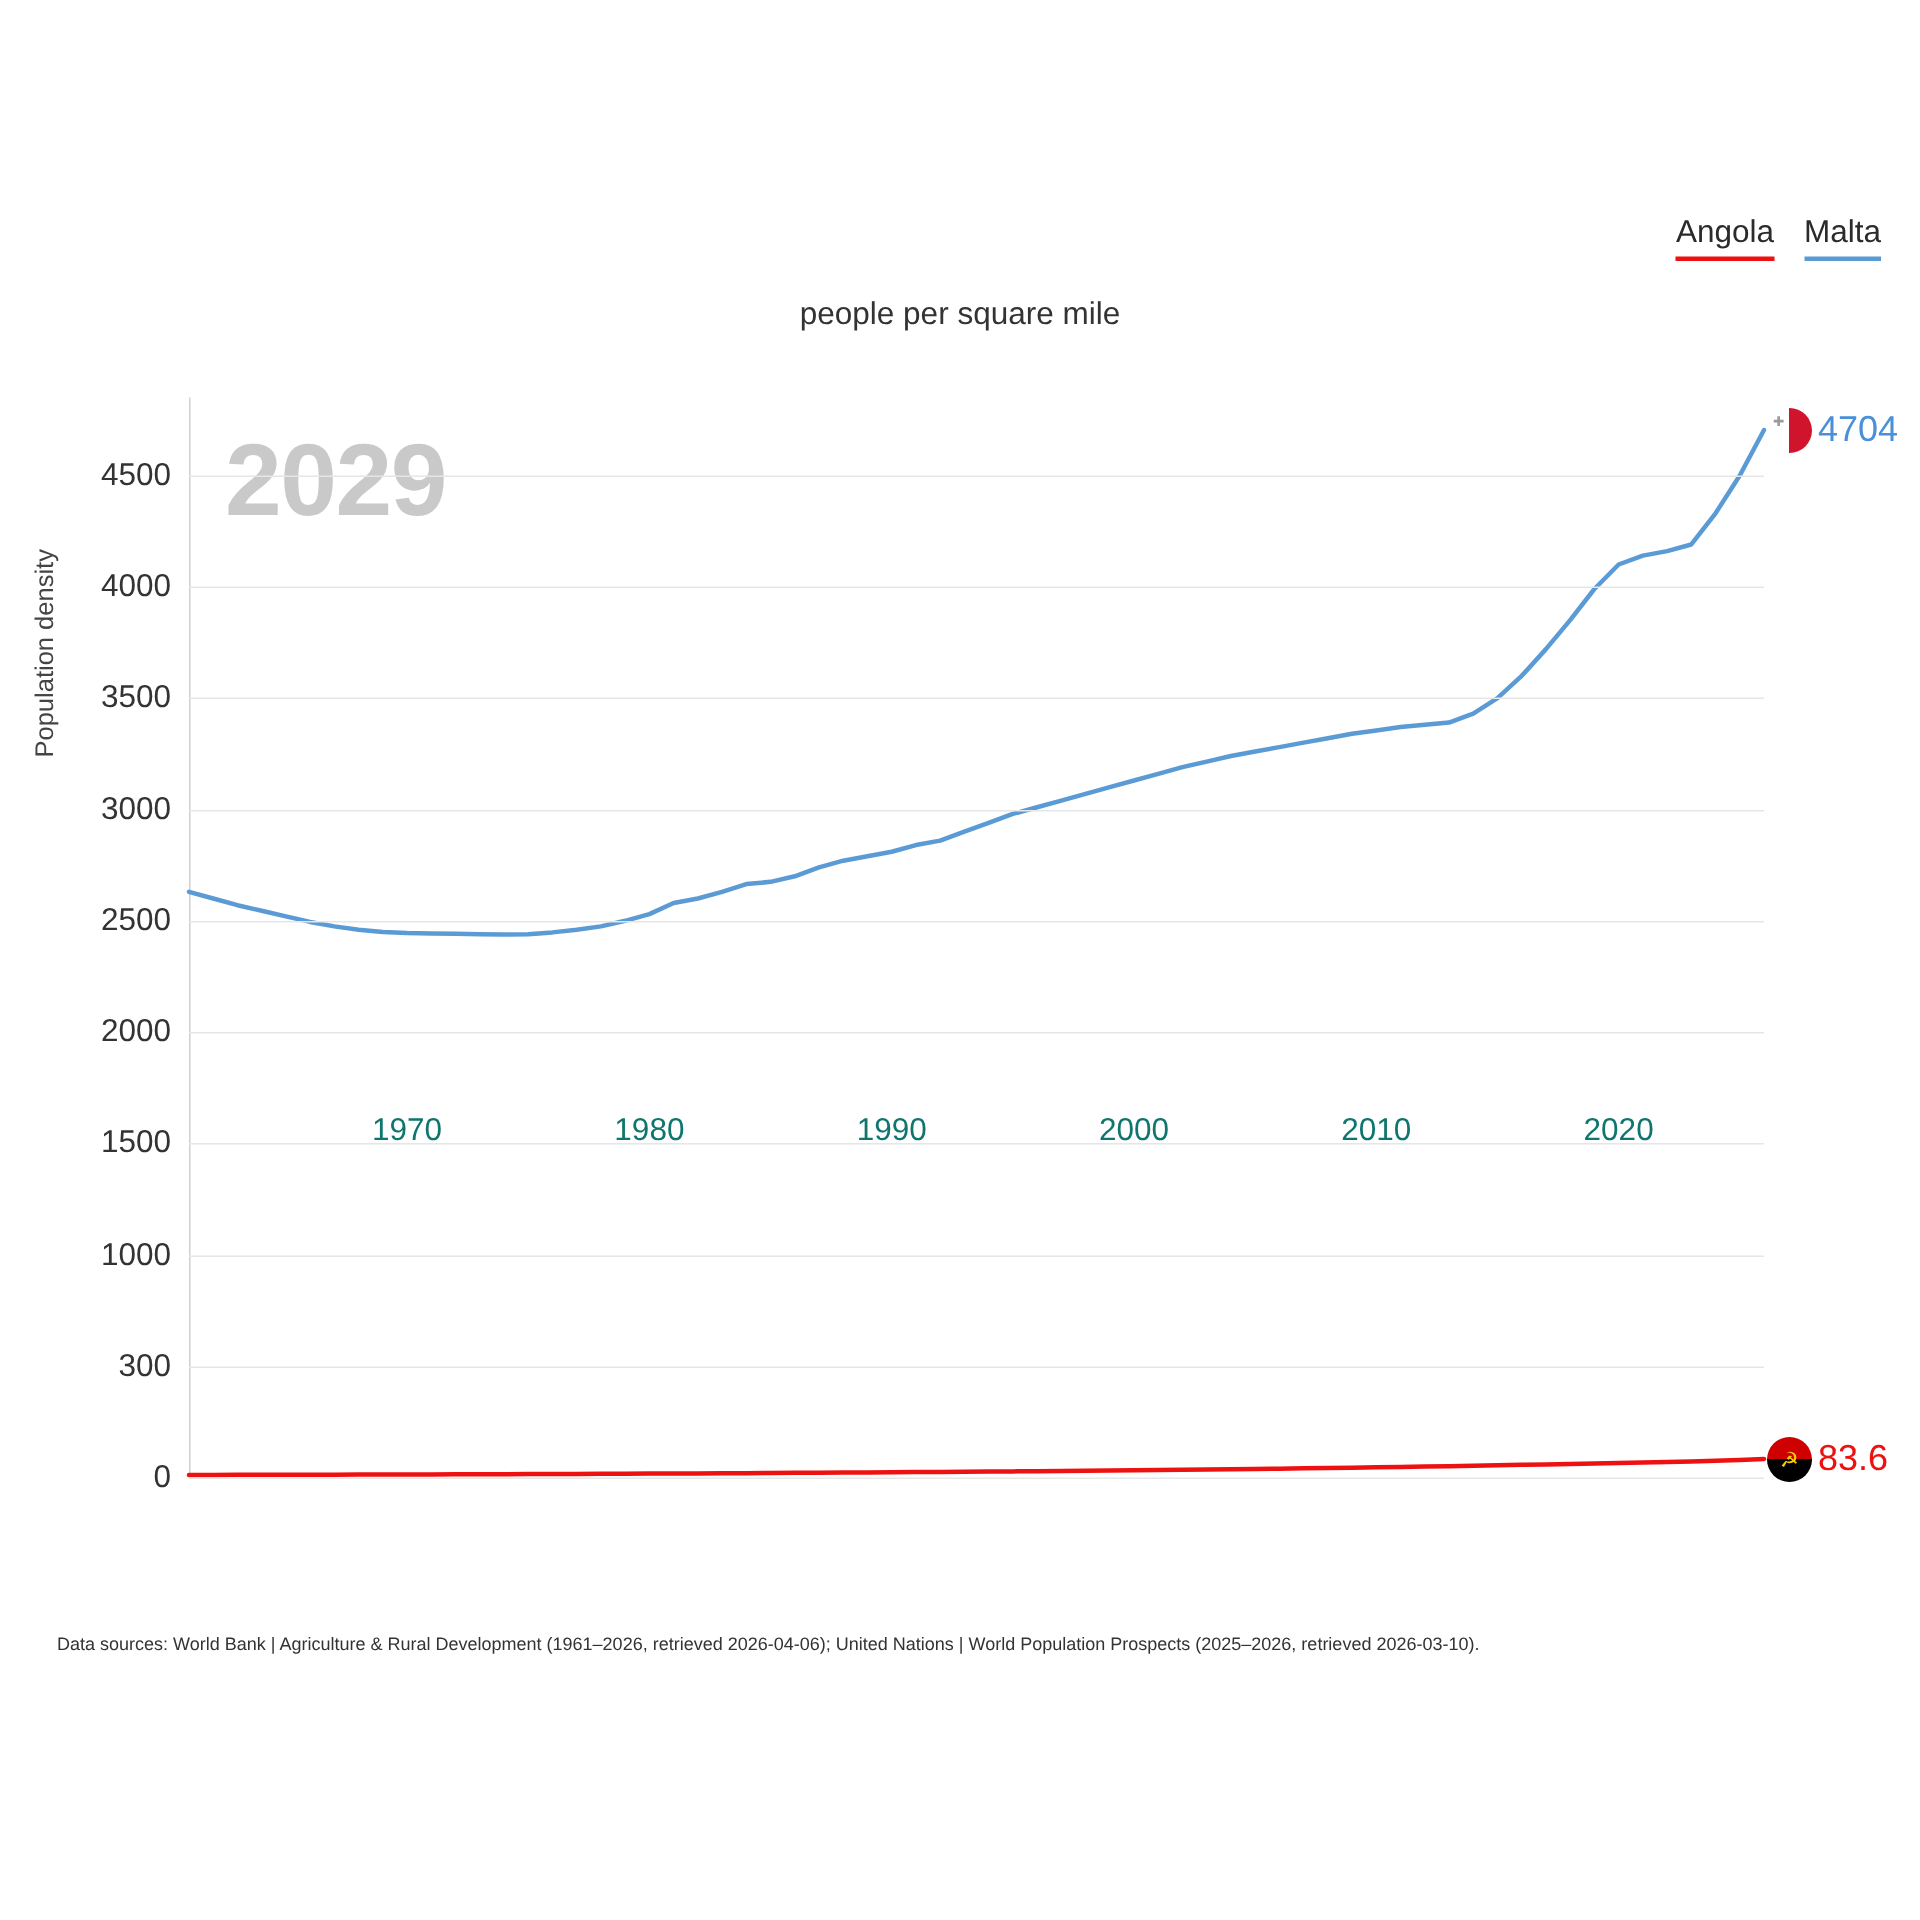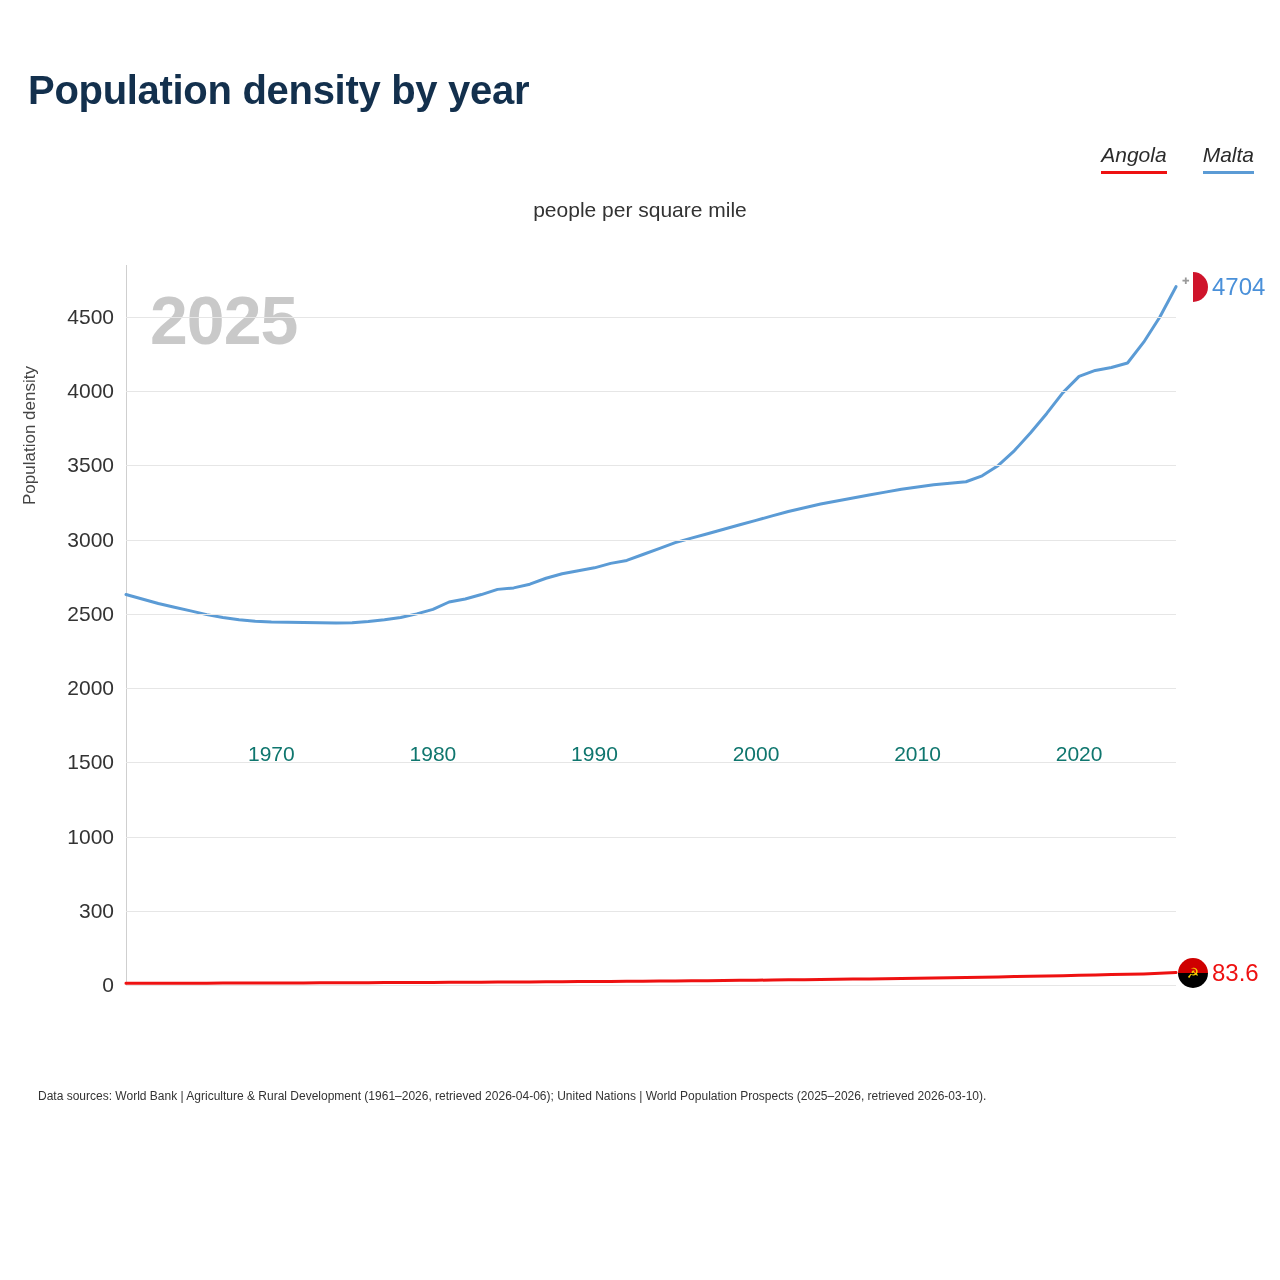--- a/index.html
+++ b/index.html
@@ -26,23 +26,22 @@
     font-size: 40px;
     font-weight: bold;
     color: #13304d;
     letter-spacing: -0.3px;
   }
   .legend {
     position: absolute;
     right: 26px;
     top: 143px;
     display: flex;
-    gap: 36px;
+    gap: 20px;
     align-items: flex-start;
-    font-style: italic;
   }
   .legend-item {
     font-size: 21px;
     color: #2b2b2b;
     padding-bottom: 5px;
     line-height: 1.1;
   }
   .legend-item.angola { border-bottom: 3px solid #ee1111; }
   .legend-item.malta { border-bottom: 3px solid #5b9bd5; }
 
@@ -174,30 +173,29 @@
     color: #333;
     line-height: 1.55;
   }
   .footer .line2 { margin-top: 6px; }
 </style>
 </head>
 <body>
 
 <div class="page">
 
-  <div class="title">Population density by year</div>
 
   <div class="legend">
     <div class="legend-item angola">Angola</div>
     <div class="legend-item malta">Malta</div>
   </div>
 
   <div class="subtitle">people per square mile</div>
 
-  <div class="watermark">2025</div>
+  <div class="watermark">2029</div>
 
   <div class="axis-label-y">Population density</div>
 
   <div class="plot" id="plot">
     <div class="axis-line"></div>
     <svg class="lines" id="lines" width="1050" height="720" viewBox="0 0 1050 720" preserveAspectRatio="none">
         <path d="M0.00 329.57 L16.15 334.02 L32.31 338.47 L48.46 342.19 L64.62 345.90 L80.77 349.61 L96.92 352.58 L113.08 354.80 L129.23 356.29 L145.38 357.03 L161.54 357.33 L177.69 357.48 L193.85 357.77 L210.00 358.07 L226.15 357.77 L242.31 356.59 L258.46 354.80 L274.62 352.58 L290.77 348.87 L306.92 344.41 L323.08 336.99 L339.23 334.02 L355.38 329.57 L371.54 324.37 L387.69 322.89 L403.85 319.18 L420.00 313.24 L436.15 308.78 L452.31 305.81 L468.46 302.85 L484.62 298.39 L500.77 295.42 L516.92 289.48 L533.08 283.55 L549.23 277.61 L565.38 273.15 L581.54 268.70 L597.69 264.25 L613.85 259.79 L630.00 255.34 L646.15 250.89 L662.31 246.43 L678.46 242.72 L694.62 239.01 L710.77 236.04 L726.92 233.07 L743.08 230.10 L759.23 227.13 L775.38 224.16 L791.54 221.94 L807.69 219.71 L823.85 218.23 L840.00 216.74 L856.15 210.80 L872.31 200.41 L888.46 185.57 L904.62 167.75 L920.77 148.45 L936.92 127.67 L953.08 111.34 L969.23 105.40 L985.38 102.43 L1001.54 97.98 L1017.69 77.20 L1033.85 51.96 L1050.00 21.67" fill="none" stroke="#5b9bd5" stroke-width="3" stroke-linejoin="round" stroke-linecap="round"></path>
         <path d="M0.00 718.29 L16.15 718.26 L32.31 718.23 L48.46 718.20 L64.62 718.17 L80.77 718.13 L96.92 718.10 L113.08 718.06 L129.23 718.01 L145.38 717.97 L161.54 717.92 L177.69 717.88 L193.85 717.83 L210.00 717.77 L226.15 717.71 L242.31 717.65 L258.46 717.60 L274.62 717.54 L290.77 717.48 L306.92 717.40 L323.08 717.33 L339.23 717.25 L355.38 717.18 L371.54 717.09 L387.69 717.00 L403.85 716.91 L420.00 716.82 L436.15 716.72 L452.31 716.62 L468.46 716.51 L484.62 716.41 L500.77 716.29 L516.92 716.17 L533.08 716.05 L549.23 715.92 L565.38 715.78 L581.54 715.65 L597.69 715.50 L613.85 715.35 L630.00 715.20 L646.15 715.04 L662.31 714.86 L678.46 714.69 L694.62 714.51 L710.77 714.31 L726.92 714.11 L743.08 713.90 L759.23 713.68 L775.38 713.45 L791.54 713.22 L807.69 712.96 L823.85 712.71 L840.00 712.44 L856.15 712.16 L872.31 711.88 L888.46 711.58 L904.62 711.29 L920.77 710.97 L936.92 710.65 L953.08 710.32 L969.23 709.98 L985.38 709.62 L1001.54 709.27 L1017.69 708.90 L1033.85 708.27 L1050.00 707.59" fill="none" stroke="#ee1111" stroke-width="3" stroke-linejoin="round" stroke-linecap="round"></path>
       </svg>
   <div class="gridline" style="top: 720px;"></div>

